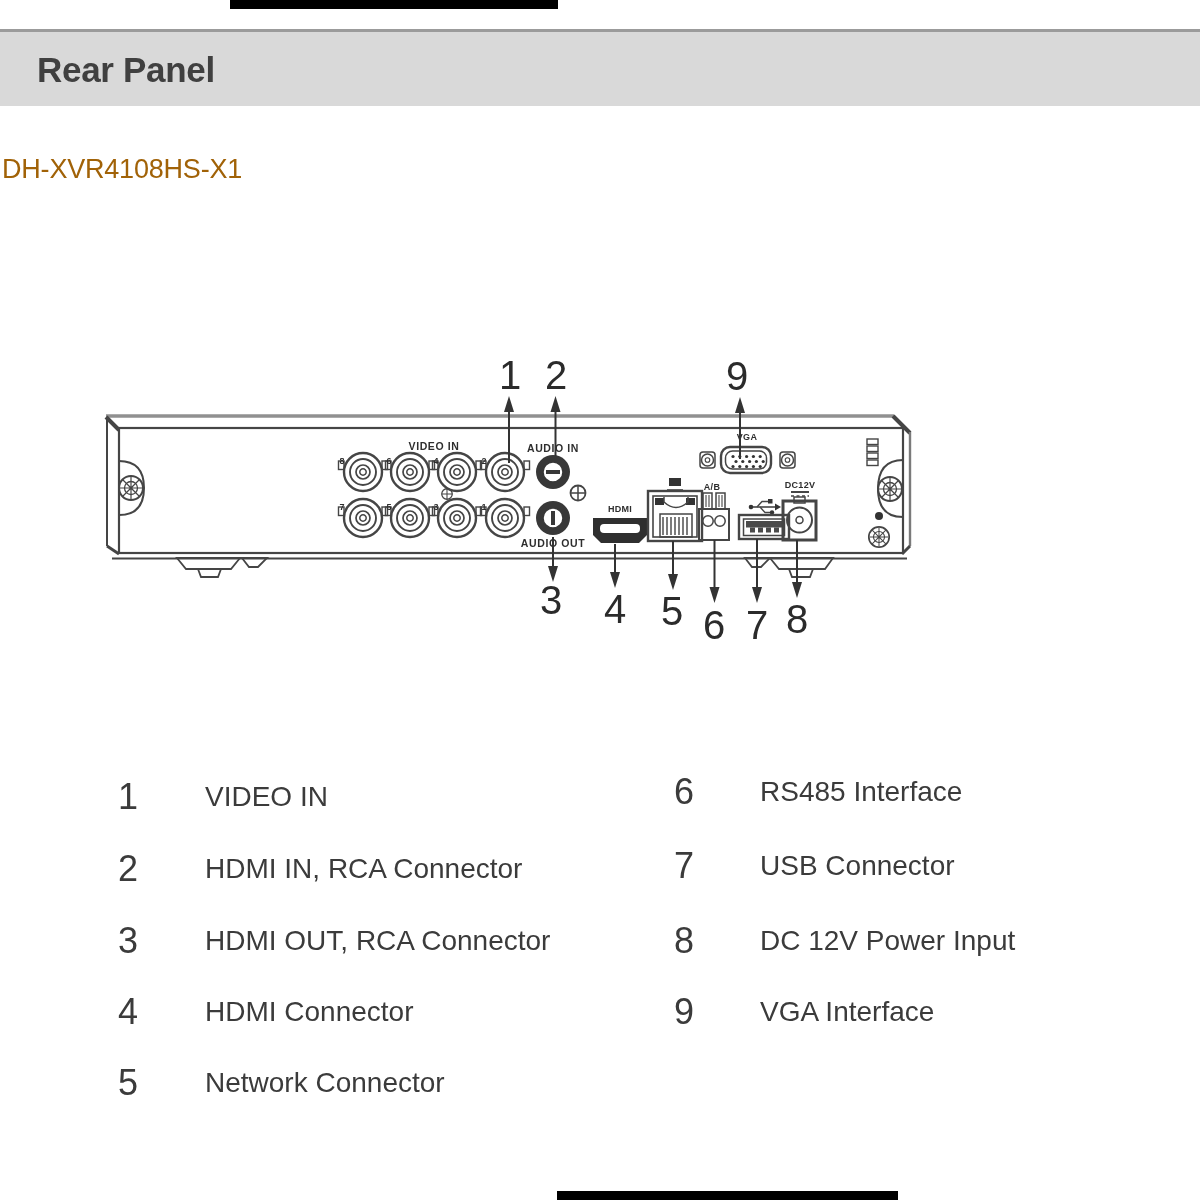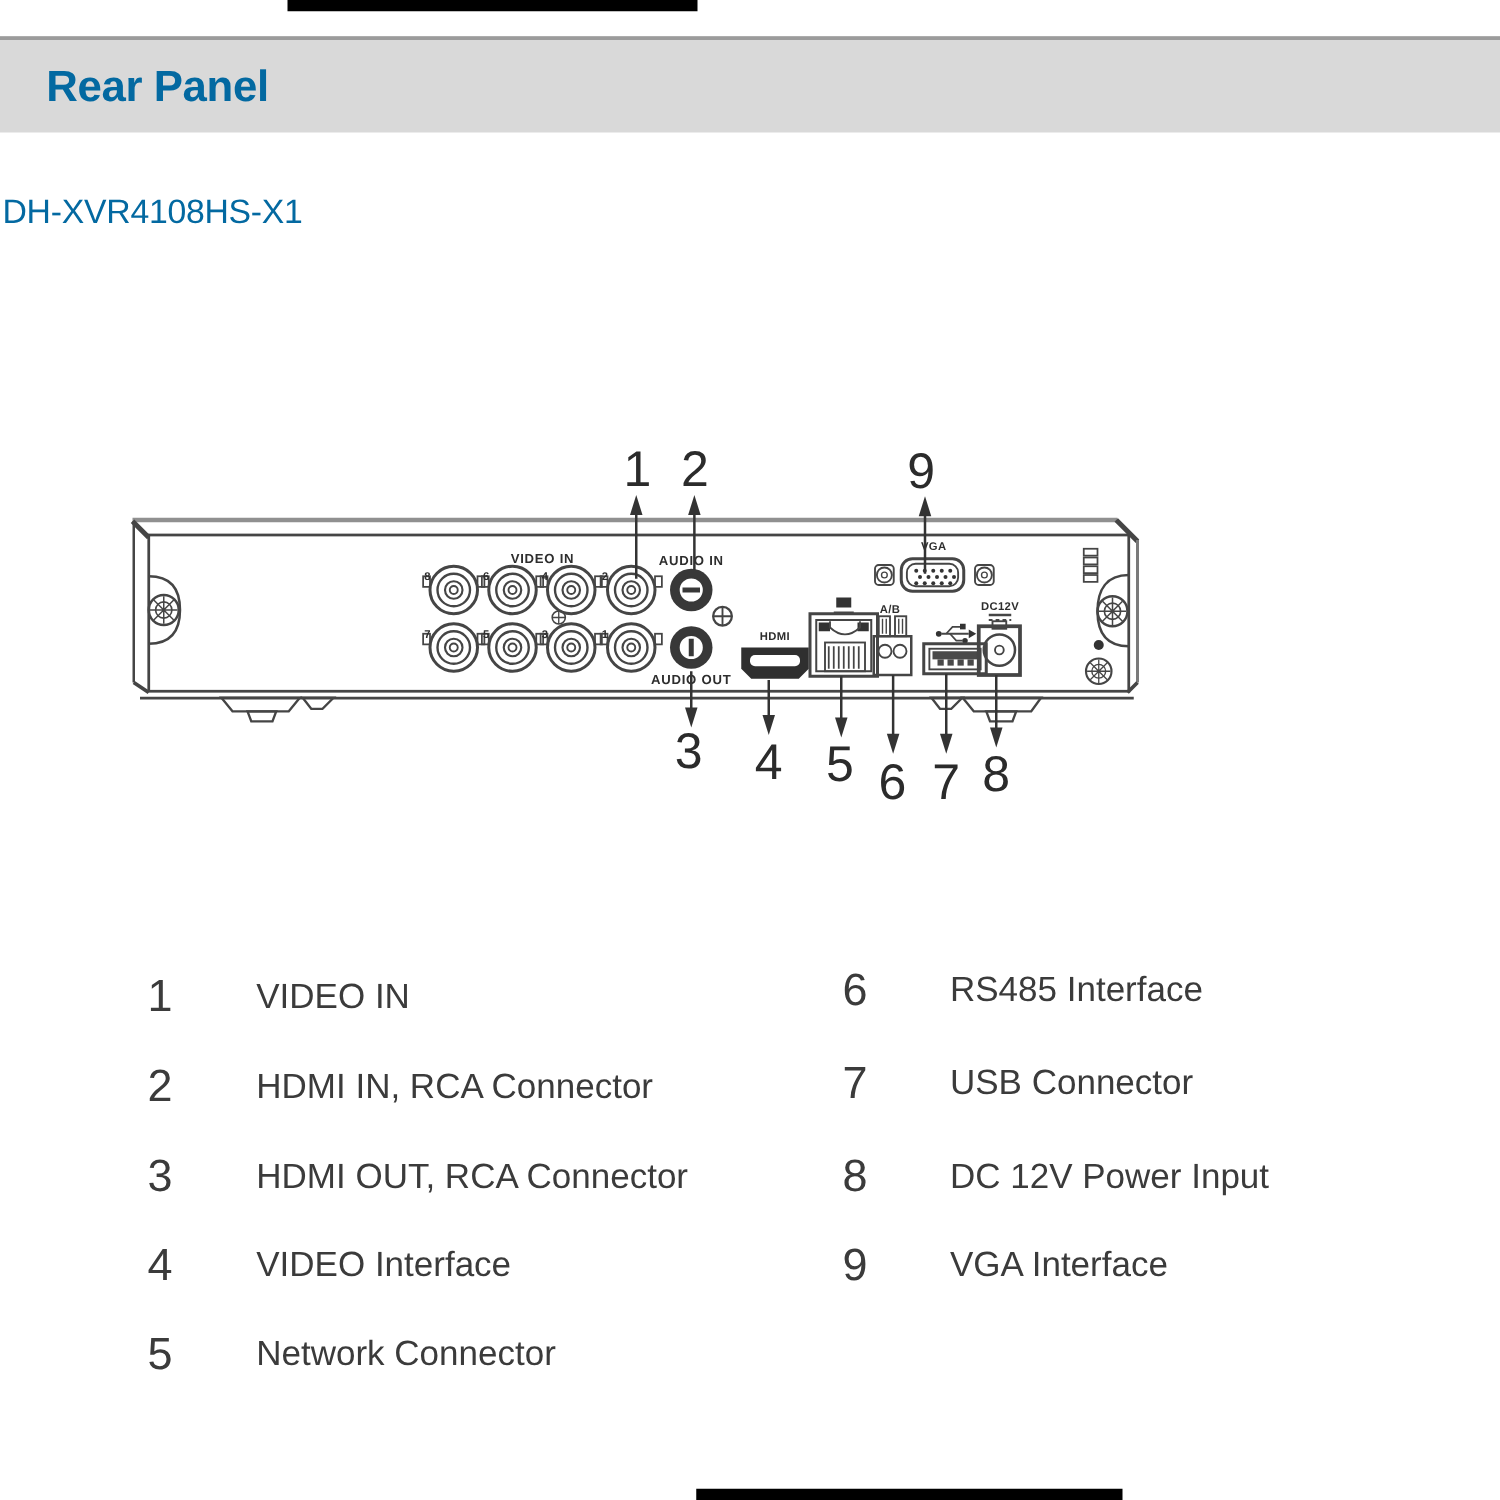--- a/index.html
+++ b/index.html
@@ -3,23 +3,23 @@
 <meta charset="utf-8">
 <style>
   html,body{margin:0;padding:0;background:#fff;}
   .page{position:relative;width:1200px;height:1200px;background:#ffffff;overflow:hidden;
         font-family:"Liberation Sans",sans-serif;color:#3a3a3a;}
   .edge-bar{position:absolute;background:#000;height:9px;}
   .edge-bar.top{left:230px;top:0;width:328px;}
   .edge-bar.bottom{left:557px;top:1191px;width:341px;}
   .band{position:absolute;left:0;top:29px;width:1200px;height:77px;background:#d9d9d9;
         border-top:3px solid #9b9b9b;box-sizing:border-box;}
-  .band h1{margin:0;padding:18px 0 0 37px;font-size:35px;font-weight:bold;color:#0369a1;
+  .band h1{margin:0;padding:18px 0 0 37px;font-size:35px;font-weight:bold;color:#404040;
         letter-spacing:-0.3px;font-family:"Liberation Sans",sans-serif;}
-  .model{position:absolute;left:2px;top:154px;font-size:27px;color:#0369a1;letter-spacing:-0.2px;}
+  .model{position:absolute;left:2px;top:154px;font-size:27px;color:#a16207;letter-spacing:-0.2px;}
   svg{position:absolute;left:0;top:0;}
   .plbl{font:bold 10.5px "Liberation Sans",sans-serif;fill:#2e2e2e;letter-spacing:.6px;text-anchor:middle;}
   .plbl-sm{font:bold 9px "Liberation Sans",sans-serif;fill:#2e2e2e;letter-spacing:.3px;text-anchor:middle;}
   .chn{font:bold 9px "Liberation Sans",sans-serif;fill:#2e2e2e;text-anchor:middle;}
   .callout{font:40px "Liberation Sans",sans-serif;fill:#2b2b2b;text-anchor:middle;}
   .legend{position:absolute;left:0;top:0;width:1200px;height:1200px;}
   .lrow{position:absolute;display:flex;align-items:center;height:40px;}
   .lnum{font-size:36px;color:#3b3b3b;flex:0 0 87px;}
   .lrow.right .lnum{flex:0 0 86px;}
   .llabel{font-size:28px;color:#3b3b3b;white-space:nowrap;}
@@ -257,21 +257,21 @@
     <div class="lrow" style="left:118px;top:849px">
       <span class="lnum">2</span>
       <span class="llabel">HDMI IN, RCA Connector</span>
     </div>
     <div class="lrow" style="left:118px;top:921px">
       <span class="lnum">3</span>
       <span class="llabel">HDMI OUT, RCA Connector</span>
     </div>
     <div class="lrow" style="left:118px;top:992px">
       <span class="lnum">4</span>
-      <span class="llabel">VIDEO Interface</span>
+      <span class="llabel">HDMI Connector</span>
     </div>
     <div class="lrow" style="left:118px;top:1063px">
       <span class="lnum">5</span>
       <span class="llabel">Network Connector</span>
     </div>
     <div class="lrow right" style="left:674px;top:772px">
       <span class="lnum">6</span>
       <span class="llabel">RS485 Interface</span>
     </div>
     <div class="lrow right" style="left:674px;top:846px">

